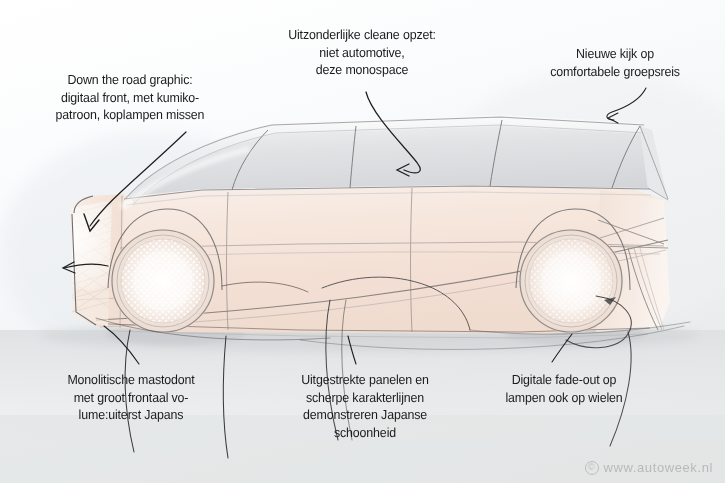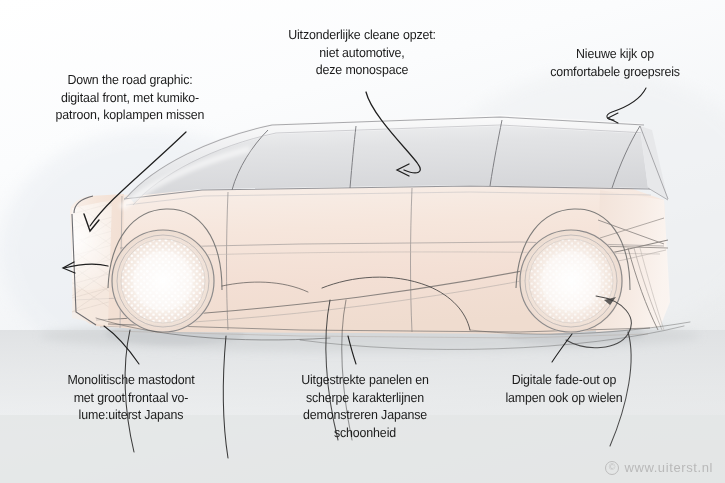--- a/index.html
+++ b/index.html
@@ -377,16 +377,16 @@
   <div class="annotation ann-panel">Uitgestrekte panelen en
 scherpe karakterlijnen
 demonstreren Japanse
 schoonheid</div>
 
   <div class="annotation ann-fade">Digitale fade-out op
 lampen ook op wielen</div>
 
   <div id="watermark">
     <span class="wm-mark">©</span>
-    <span>www.uiterst.nl</span>
+    <span>www.autoweek.nl</span>
   </div>
 
 </div>
 
 </body></html>

